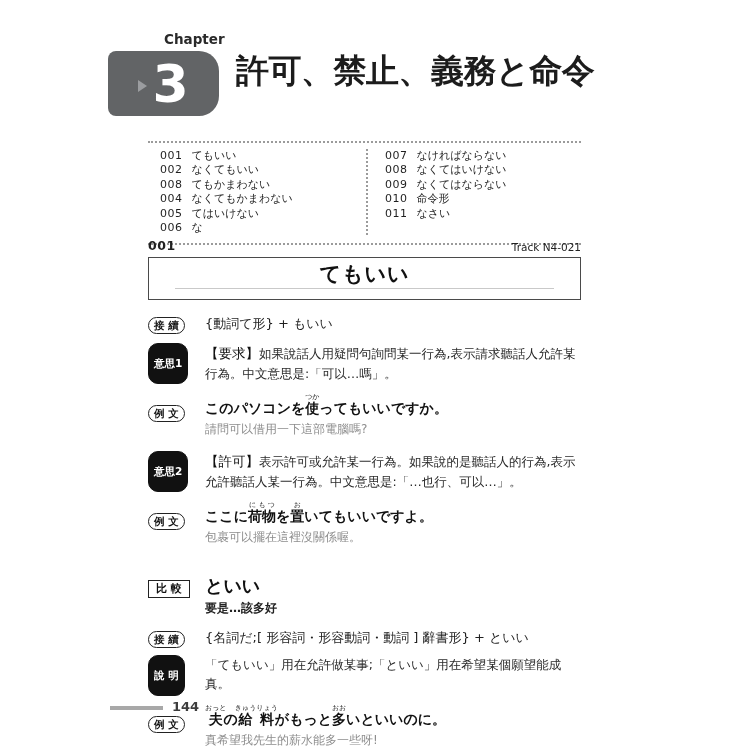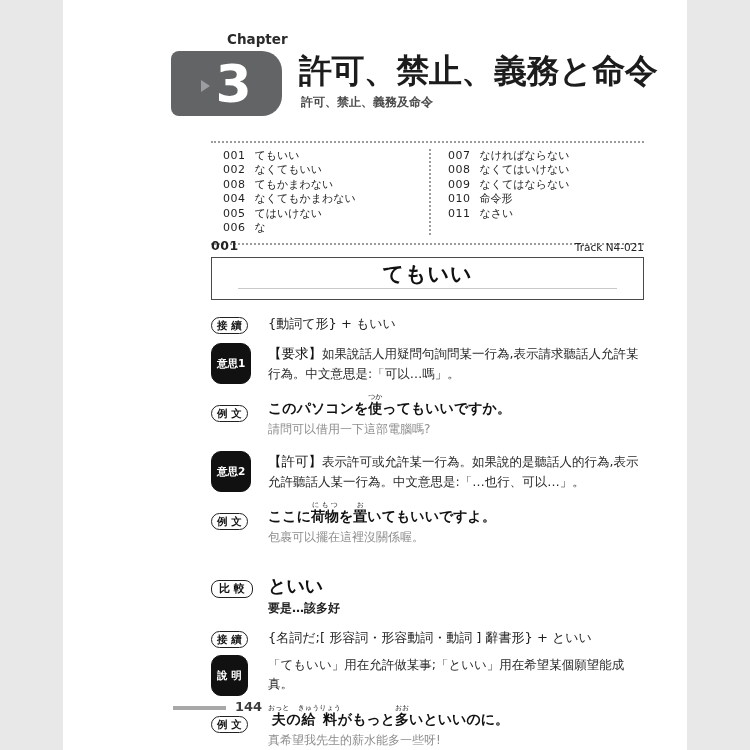--- a/index.html
+++ b/index.html
@@ -1,18 +1,18 @@
 <!DOCTYPE html>
 <html><head>
 <meta charset="utf-8">
 <style>
   * { margin:0; padding:0; box-sizing:border-box; }
   html,body { background:#e8e8e8; }
   .page {
-    position:relative; width:624px; height:750px; background:#ffffff;
+    position:relative; width:750px; height:750px; background:#ffffff;
     font-family:"DejaVu Sans", sans-serif; color:#222; overflow:hidden;
     margin:0 auto;
   }
   
   .chapter-label { position:absolute; left:164px; top:31px; font-size:13.5px; font-weight:bold; color:#2a2a2a; }
   .chapter-badge {
     position:absolute; left:108px; top:51px; width:111px; height:65px;
     background:#626466; border-radius:8px 20px 20px 8px;
     display:flex; align-items:center; justify-content:center;
   }
@@ -42,21 +42,21 @@
   .entry-num { font-size:12.5px; font-weight:bold; letter-spacing:0.5px; }
   .entry-track { font-size:10.5px; font-weight:normal; }
   .headword-box { border:1.2px solid #4a4a4a; text-align:center; padding:2px 0 6px; margin-bottom:14px; }
   .headword { font-size:21px; font-weight:bold; letter-spacing:1px; color:#111; }
   .hw-divider { height:1px; background:#c9c9c9; width:88%; margin:0 auto 4px; }
   .hw-meanings { font-size:12px; color:#2a2a2a; }
 
   
   .row { display:flex; align-items:flex-start; margin-bottom:9px; }
   .lblcell { width:57px; flex:none; }
-  .lbl { display:inline-block; font-size:10.5px; font-weight:bold; line-height:15px; white-space:nowrap;border-radius:8px; }
+  .lbl { display:inline-block; font-size:10.5px; font-weight:bold; line-height:15px; white-space:nowrap; }
   .lbl-outline { border:1.5px solid #222; border-radius:10px; padding:0 5px; color:#111; background:#fff; }
   .lbl-filled  { background:#111; border:1.5px solid #111; border-radius:10px; padding:12px 5px; color:#fff; }
   .lbl-square  { border:1.5px solid #222; padding:0 7px; line-height:16px; font-size:11px; color:#111; background:#fff; }
   .rowtext { flex:1; font-size:12.5px; line-height:1.55; color:#2a2a2a; }
   .imi-tag { font-weight:normal; font-size:13.5px; color:#111; }
   .setsu-text { font-size:13px; color:#1f1f1f; }
 
   .jp-line { font-size:14px; font-weight:bold; color:#111; line-height:1.15; }
   .jp-line ruby rt { font-size:7px; font-weight:normal; color:#222; letter-spacing:0; }
   .zh-line { margin-top:4px; font-size:12px; color:#8d8d8d; }
@@ -79,21 +79,20 @@
 
 <div class="page">
 
   <div class="chapter-label">Chapter</div>
   <div class="chapter-badge">
     <span class="play-tri"></span>
     <span class="chapter-num">3</span>
   </div>
   <div class="title-block">
     <div class="page-title">許可、禁止、義務と命令</div>
-    <div class="page-subtitle">許可、禁止、義務及命令</div>
   </div>
 
   <div class="toc-box">
     <div class="toc-col-left">
         <div class="toc-item"><span class="toc-num">001</span><span>てもいい</span></div>
         <div class="toc-item"><span class="toc-num">002</span><span>なくてもいい</span></div>
         <div class="toc-item"><span class="toc-num">008</span><span>てもかまわない</span></div>
         <div class="toc-item"><span class="toc-num">004</span><span>なくてもかまわない</span></div>
         <div class="toc-item"><span class="toc-num">005</span><span>てはいけない</span></div>
         <div class="toc-item"><span class="toc-num">006</span><span>な</span></div>

